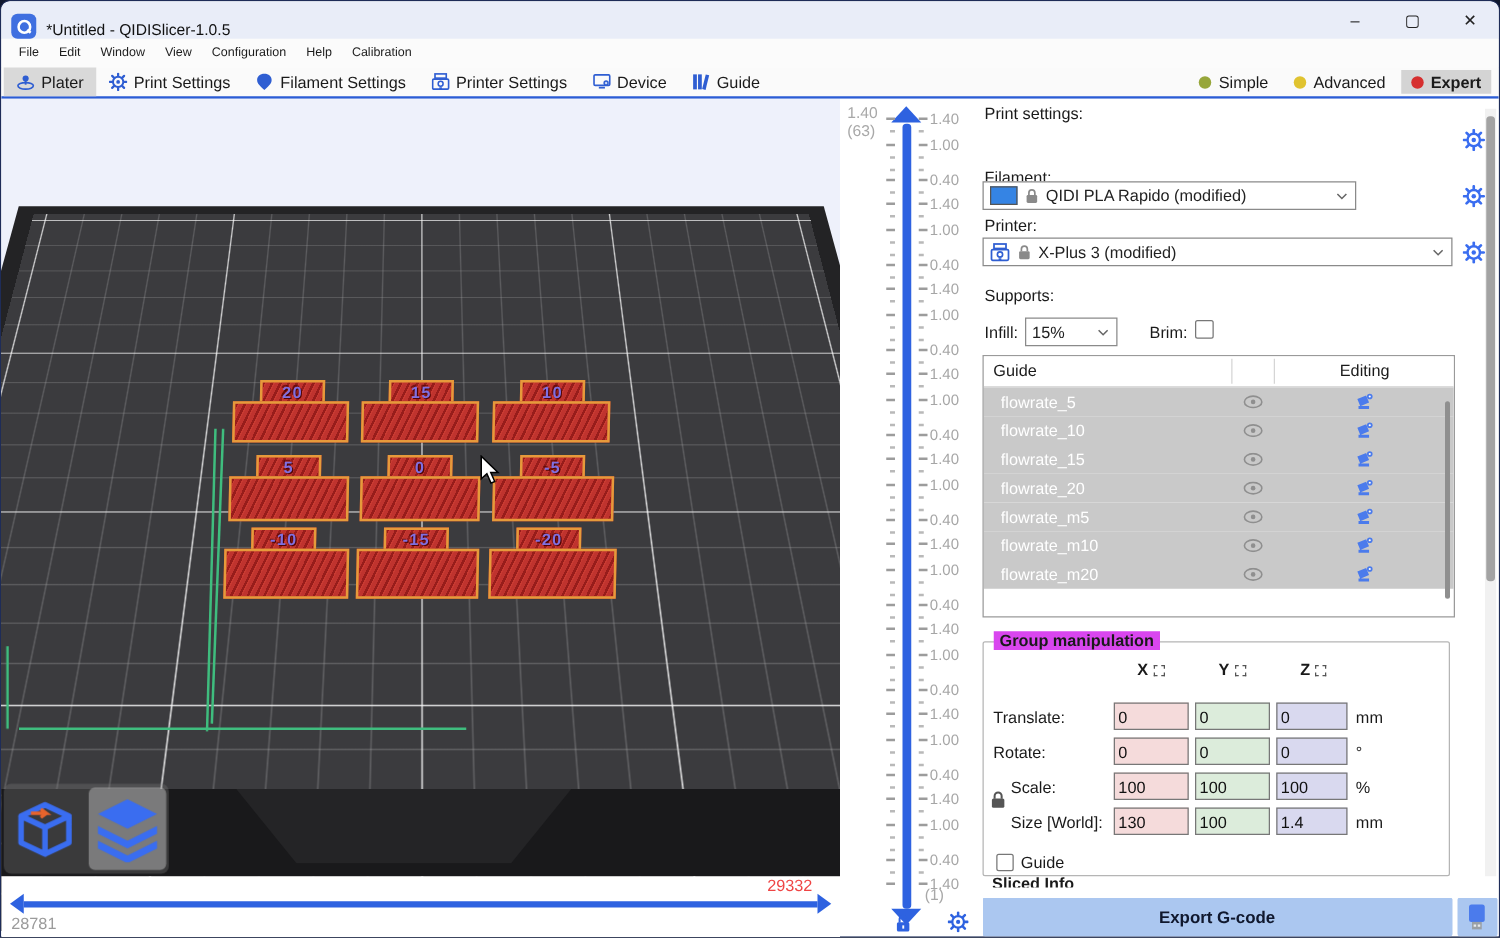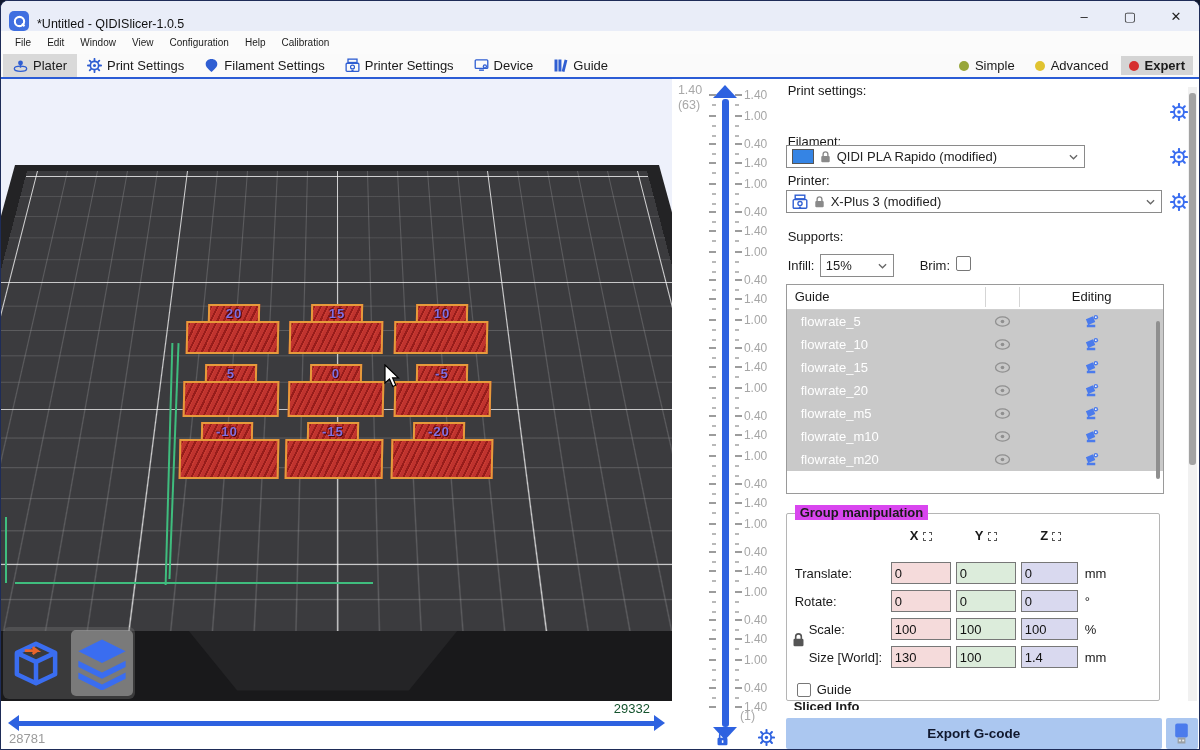--- a/index.html
+++ b/index.html
@@ -66,21 +66,21 @@
   .vbtn{width:62px;height:66px;margin:2px;display:flex;align-items:center;justify-content:center;border-radius:5px;}
   .vbtn.selected{background:rgba(175,175,175,.55);}
   .vbtn svg{width:54px;height:54px;}
   
   .bstrip{position:absolute;left:0;right:0;top:622px;height:50px;background:#fff;}
   .bslider{position:absolute;left:18px;right:18px;top:20px;height:5px;background:#2e62e0;}
   .bslider:before{content:"";position:absolute;left:-11px;top:-6px;width:0;height:0;
     border-right:11px solid #2e62e0;border-top:8.5px solid transparent;border-bottom:8.5px solid transparent;}
   .bslider:after{content:"";position:absolute;right:-11px;top:-6px;width:0;height:0;
     border-left:11px solid #2e62e0;border-top:8.5px solid transparent;border-bottom:8.5px solid transparent;}
-  .bmax{position:absolute;right:22px;top:0px;font-size:13px;color:#14532d;}
+  .bmax{position:absolute;right:22px;top:0px;font-size:13px;color:#ef4444;}
   .bmin{position:absolute;left:8px;top:30px;font-size:13px;color:#9b9b9b;}
   .cursor{position:absolute;left:383px;top:285px;width:17px;height:24px;}
   
   .slidercol{position:relative;width:108px;height:672px;background:#fff;}
   .sc-top{position:absolute;left:6px;top:4px;font-size:12.5px;color:#a8a8a8;line-height:15px;}
   .vbar{position:absolute;left:50px;top:20px;width:7px;height:628px;background:#2e62e0;border-radius:3px;}
   .vthumb-up{position:absolute;left:41px;top:6px;width:0;height:0;
     border-bottom:13px solid #2e62e0;border-left:12px solid transparent;border-right:12px solid transparent;}
   .vthumb-down{position:absolute;left:41px;top:648px;width:0;height:0;
     border-top:13px solid #2e62e0;border-left:12px solid transparent;border-right:12px solid transparent;}

